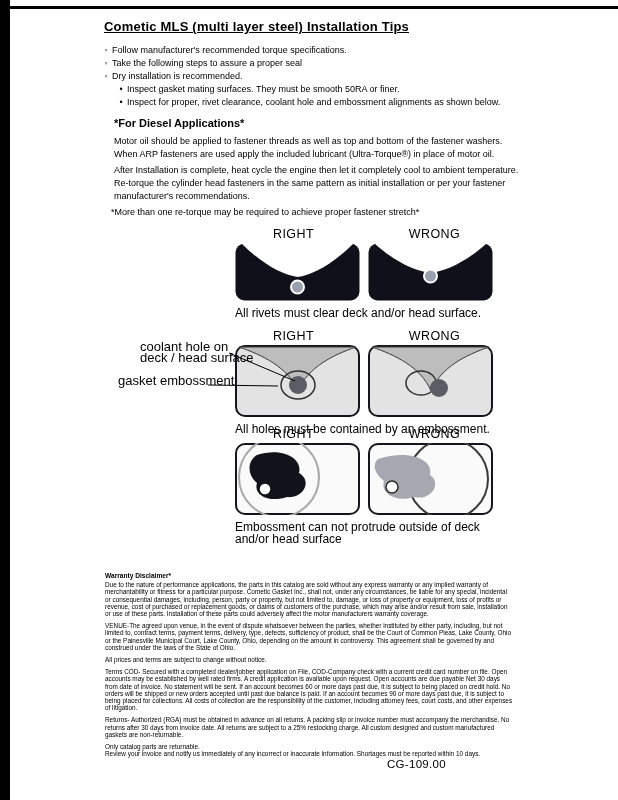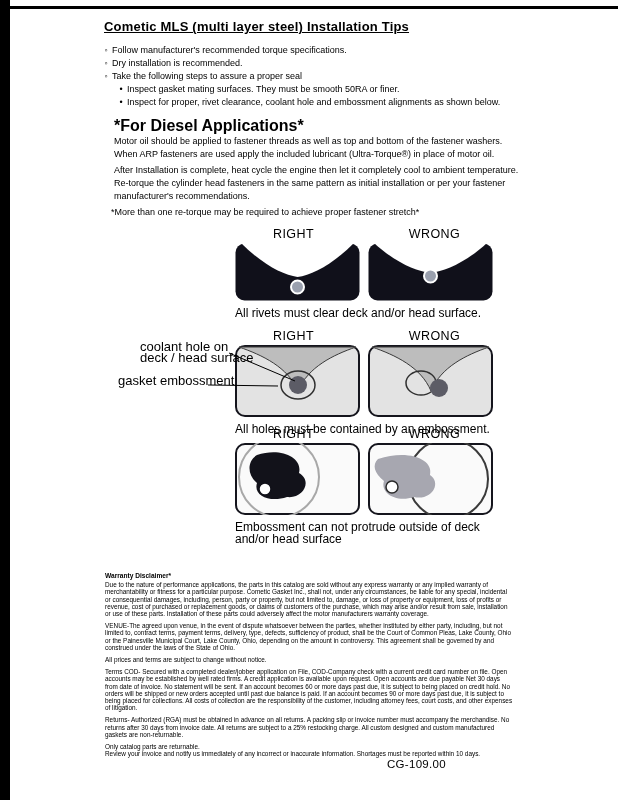--- a/index.html
+++ b/index.html
@@ -18,21 +18,21 @@
     font-size: 13px; font-weight: bold; text-decoration: underline; letter-spacing: .2px;
   }
 
   .tips { position: absolute; left: 100px; top: 44px; font-size: 9px; line-height: 13px; }
   .tip { display: flex; align-items: flex-start; }
   .tip .mk { flex: none; width: 12px; text-align: center; }
   .tip:not(.sub) .mk::before { content: "◦"; }
   .tip.sub { margin-left: 15px; }
   .tip.sub .mk::before { content: "•"; }
 
-  .diesel-heading { position: absolute; left: 114px; top: 117px; font-size: 16px; font-weight: bold; }
+  .diesel-heading { position: absolute; left: 114px; top: 117px; font-size: 11px; font-weight: bold; }
   .para { position: absolute; left: 114px; width: 406px; font-size: 9px; line-height: 13.2px; }
   .para.p1 { top: 135px; }
   .para.p2 { top: 164px; }
   .note { position: absolute; left: 111px; top: 207px; font-size: 9px; }
 
   .fig-row { position: absolute; left: 235px; width: 258px; }
   .fig-row.r1 { top: 227px; }
   .fig-row.r2 { top: 329px; }
   .fig-row.r3 { top: 427px; }
   .fig-head { display: flex; gap: 24px; margin-bottom: 2px; }
@@ -61,25 +61,25 @@
 
   <h1 class="title">Cometic MLS (multi layer steel) Installation Tips</h1>
 
   <div class="tips">
     <div class="tip">
       <span class="mk"></span>
       <span>Follow manufacturer's recommended torque specifications.</span>
     </div>
     <div class="tip">
       <span class="mk"></span>
-      <span>Dry installation is recommended.</span>
+      <span>Take the following steps to assure a proper seal</span>
     </div>
     <div class="tip">
       <span class="mk"></span>
-      <span>Take the following steps to assure a proper seal</span>
+      <span>Dry installation is recommended.</span>
     </div>
     <div class="tip sub">
       <span class="mk"></span>
       <span>Inspect gasket mating surfaces.  They must be smooth 50RA or finer.</span>
     </div>
     <div class="tip sub">
       <span class="mk"></span>
       <span>Inspect for proper, rivet clearance, coolant hole and embossment alignments as shown below.</span>
     </div>
   </div>

